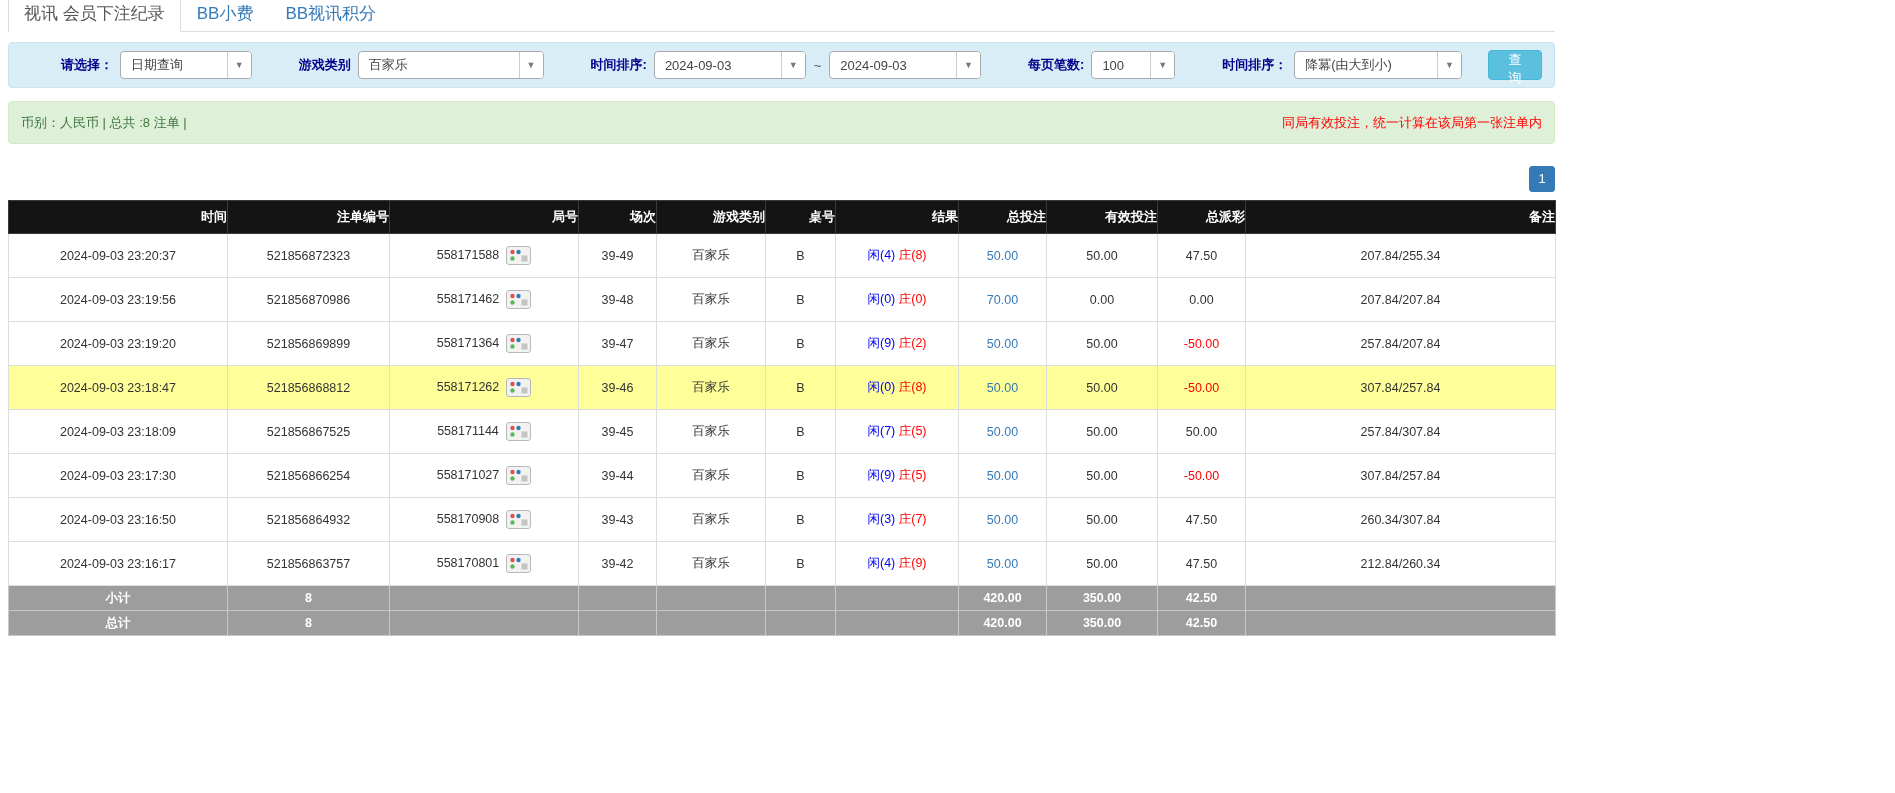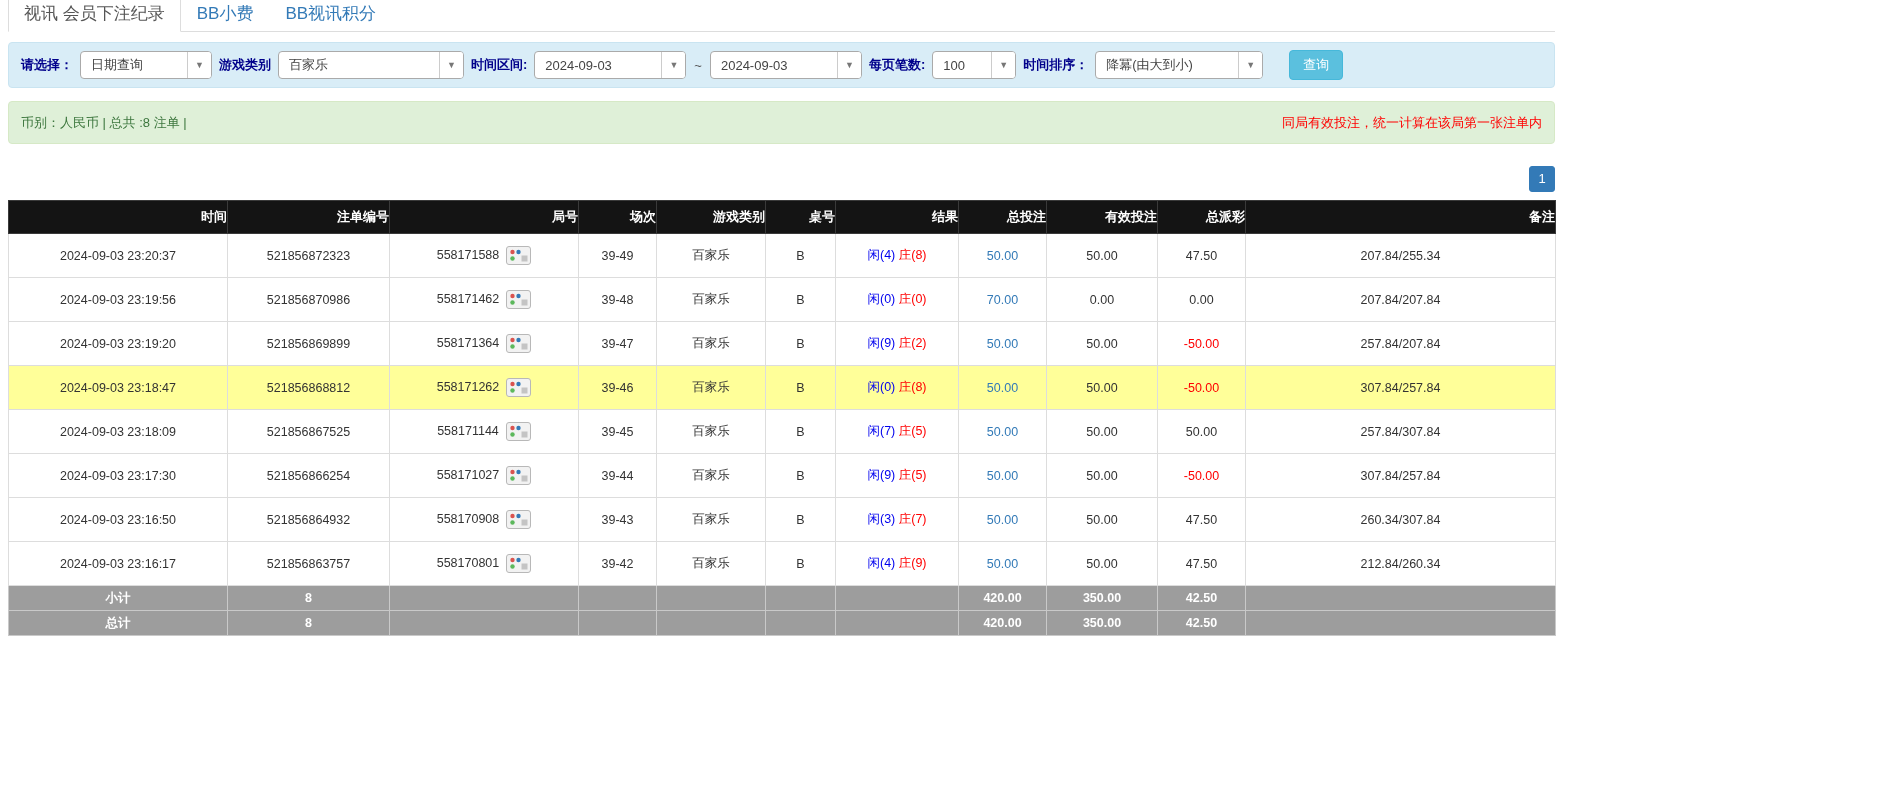--- a/index.html
+++ b/index.html
@@ -17,21 +17,21 @@
     padding:6px 15px; font-size:17px; color:#337ab7; cursor:pointer;
     border:1px solid transparent; border-radius:4px 4px 0 0; margin-bottom:-1px; white-space:nowrap;
   }
   .tab.active { color:#555; background:#fff; border-color:#ddd; border-bottom-color:#fff; cursor:default; }
 
   
   .filter-bar {
     margin-top:10px; background:#d9edf7; border:1px solid #c9e4f1; border-radius:4px;
     padding:9px 12px; display:flex; align-items:center; gap:7px; height:46px;
   }
-  .filter-label { color:#00008b; font-weight:bold; font-size:13px; white-space:nowrap; }
+  .filter-label { color:#00008b; font-weight:bold; font-size:13px; white-space:nowrap;margin-left:40px; }
   .tilde { color:#555; padding:0 1px; }
   .select {
     display:inline-flex; align-items:stretch; background:#fff; border:1px solid #aaa;
     border-radius:4px; height:28px; cursor:pointer; overflow:hidden;
   }
   .select-value { padding:7px 10px; display:flex; align-items:center; font-size:13px; color:#444; flex:1; white-space:nowrap; }
   .select-arrow { width:24px; display:flex; align-items:center; justify-content:center; border-left:1px solid #ccc; color:#777; font-size:9px; background:#fff; }
   .w-datetype { width:132px; }
   .w-game { width:186px; }
   .w-date { width:152px; }
@@ -99,21 +99,21 @@
       <span class="select-value">日期查询</span>
       <span class="select-arrow">▼</span>
     </div>
 
     <span class="filter-label">游戏类别</span>
     <div class="select w-game">
       <span class="select-value">百家乐</span>
       <span class="select-arrow">▼</span>
     </div>
 
-    <span class="filter-label">时间区间:</span>
+    <span class="filter-label">时间排序:</span>
     <div class="select w-date">
       <span class="select-value">2024-09-03</span>
       <span class="select-arrow">▼</span>
     </div>
     <span class="tilde">~</span>
     <div class="select w-date">
       <span class="select-value">2024-09-03</span>
       <span class="select-arrow">▼</span>
     </div>
 

